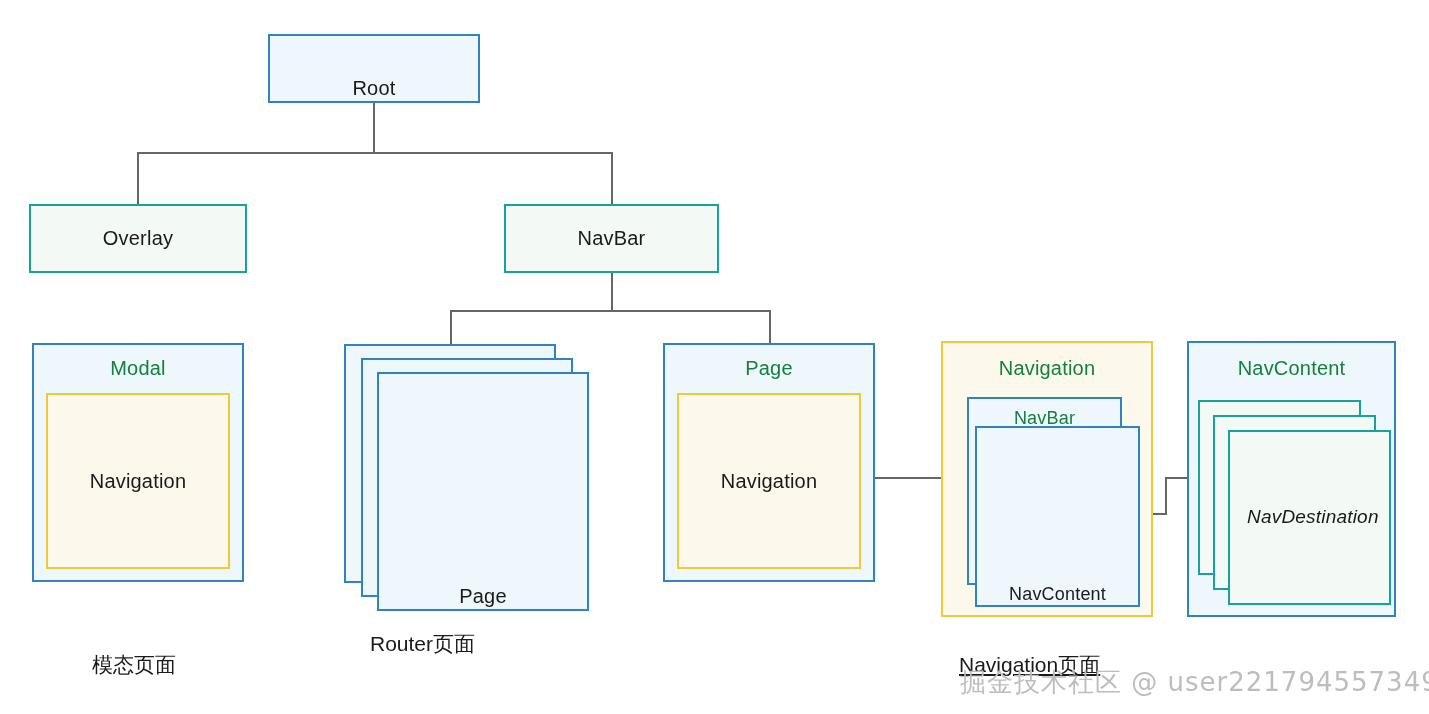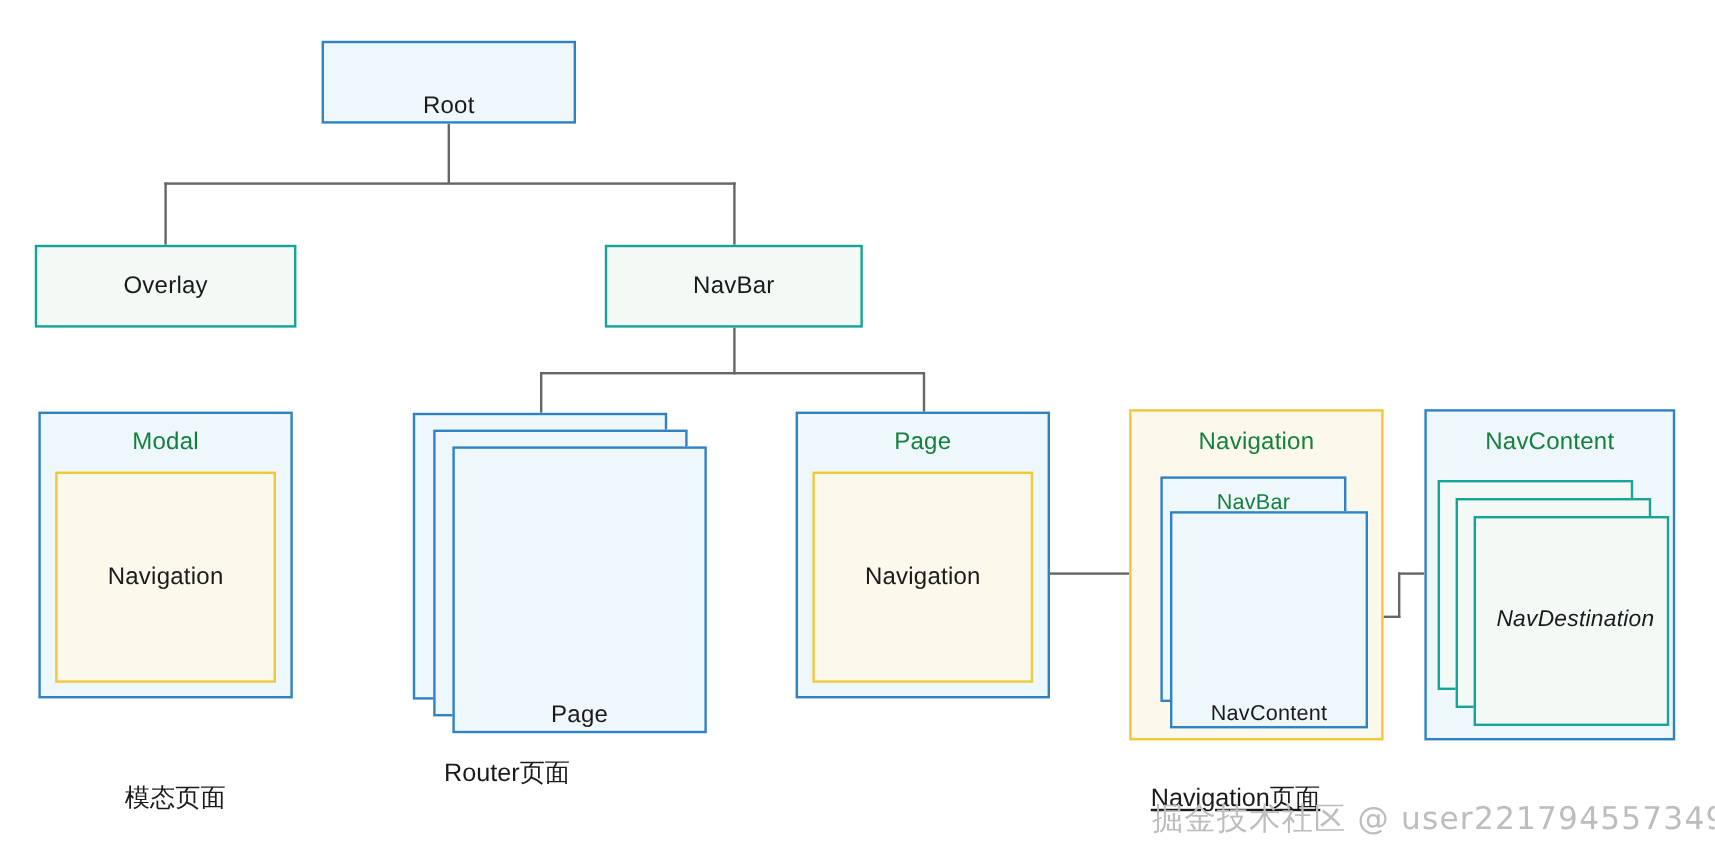--- a/index.html
+++ b/index.html
@@ -148,21 +148,21 @@
 
   <div class="node blue top-label" style="left:1187px; top:341px; width:209px; height:276px;">
     <span class="node-title" style="top:13px;">NavContent</span>
   </div>
   <div class="node teal" style="left:1198px; top:400px; width:163px; height:175px;"></div>
   <div class="node teal" style="left:1213px; top:415px; width:163px; height:175px;"></div>
   <div class="node teal" style="left:1228px; top:430px; width:163px; height:175px;font-style:italic;">
     <span style="display:block; width:125px; font-size:19px; line-height:1.3;">NavDestination</span>
   </div>
 
-  <div class="caption" style="left:104px; top:651px;text-align:right;">
+  <div class="caption" style="left:92px; top:651px;text-align:right;">
     <span>模态页面</span>
   </div>
   <div class="caption" style="left:370px; top:630px;">
     <span>Router页面</span>
   </div>
   <div class="caption" style="left:959px; top:651px;text-decoration:underline;">
     <span>Navigation页面</span>
   </div>
 
   <div class="watermark" style="left:960px; top:665px;">

